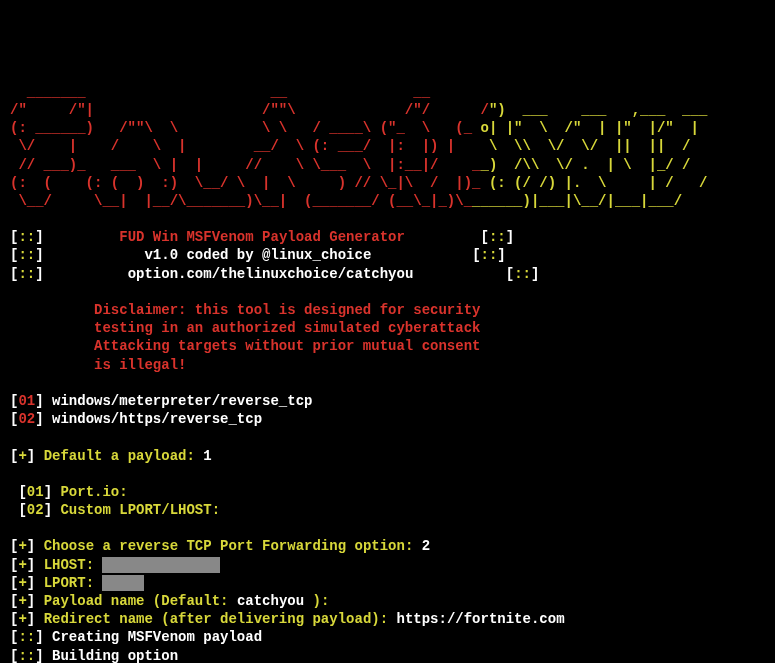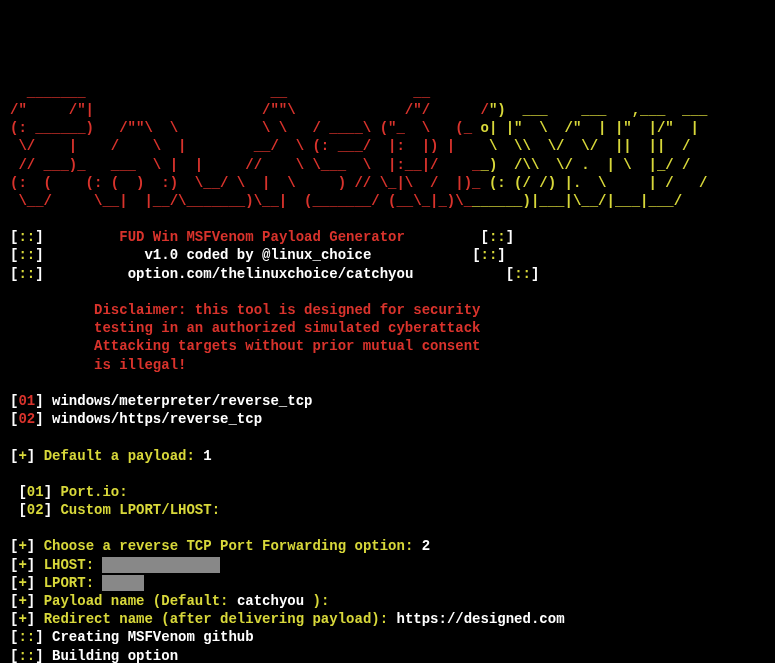--- a/index.html
+++ b/index.html
@@ -44,22 +44,22 @@
 
 <span class="white">[</span><span class="yellow">+</span><span class="white">]</span> <span class="yellow">Default a payload:</span> <span class="white">1</span>
 
  <span class="white">[</span><span class="yellow">01</span><span class="white">]</span> <span class="yellow">Port.io:</span>
  <span class="white">[</span><span class="yellow">02</span><span class="white">]</span> <span class="yellow">Custom LPORT/LHOST:</span>
 
 <span class="white">[</span><span class="yellow">+</span><span class="white">]</span> <span class="yellow">Choose a reverse TCP Port Forwarding option:</span> <span class="white">2</span>
 <span class="white">[</span><span class="yellow">+</span><span class="white">]</span> <span class="yellow">LHOST:</span> <span class="redacted">              </span>
 <span class="white">[</span><span class="yellow">+</span><span class="white">]</span> <span class="yellow">LPORT:</span> <span class="redacted">     </span>
 <span class="white">[</span><span class="yellow">+</span><span class="white">]</span> <span class="yellow">Payload name (Default:</span> <span class="white">catchyou</span> <span class="yellow">):</span>
-<span class="white">[</span><span class="yellow">+</span><span class="white">]</span> <span class="yellow">Redirect name (after delivering payload):</span> <span class="white">https://designed.com</span>
-<span class="white">[</span><span class="yellow">::</span><span class="white">]</span> <span class="white">Creating MSFVenom github</span>
+<span class="white">[</span><span class="yellow">+</span><span class="white">]</span> <span class="yellow">Redirect name (after delivering payload):</span> <span class="white">https://fortnite.com</span>
+<span class="white">[</span><span class="yellow">::</span><span class="white">]</span> <span class="white">Creating MSFVenom payload</span>
 <span class="white">[</span><span class="yellow">::</span><span class="white">]</span> <span class="white">Building option</span>
  
  
   
   
   
 
    
 </div>
 

